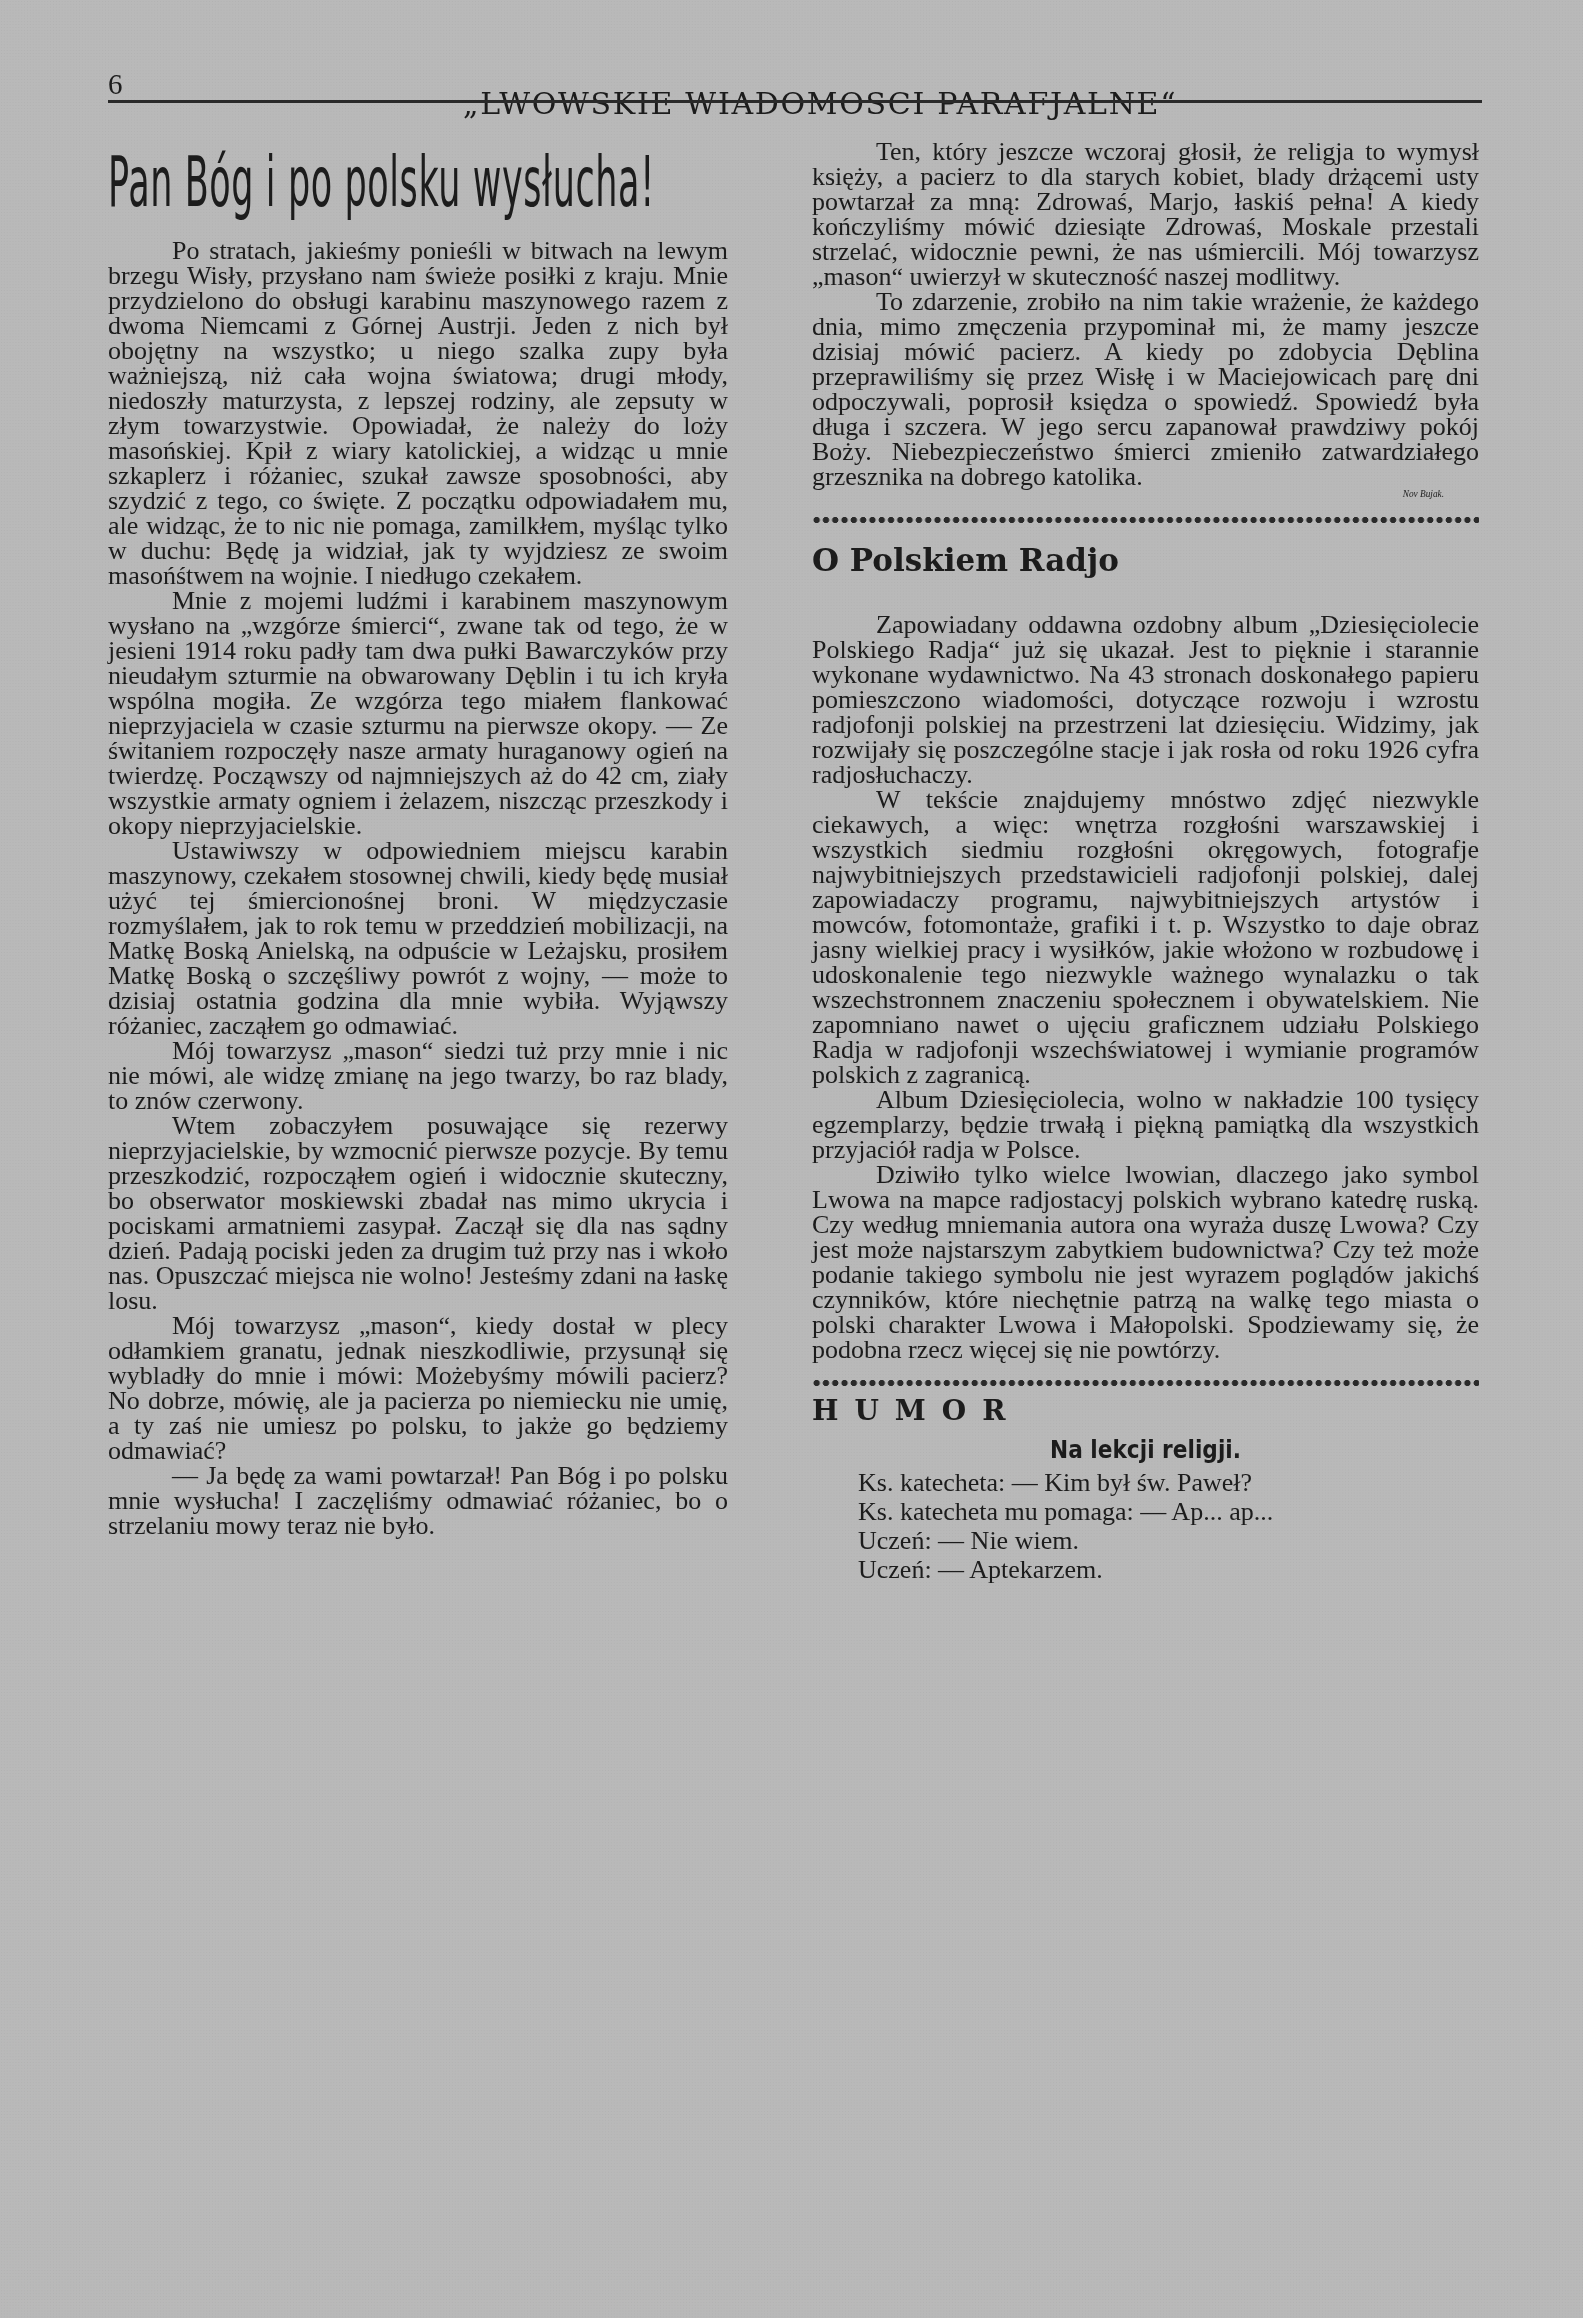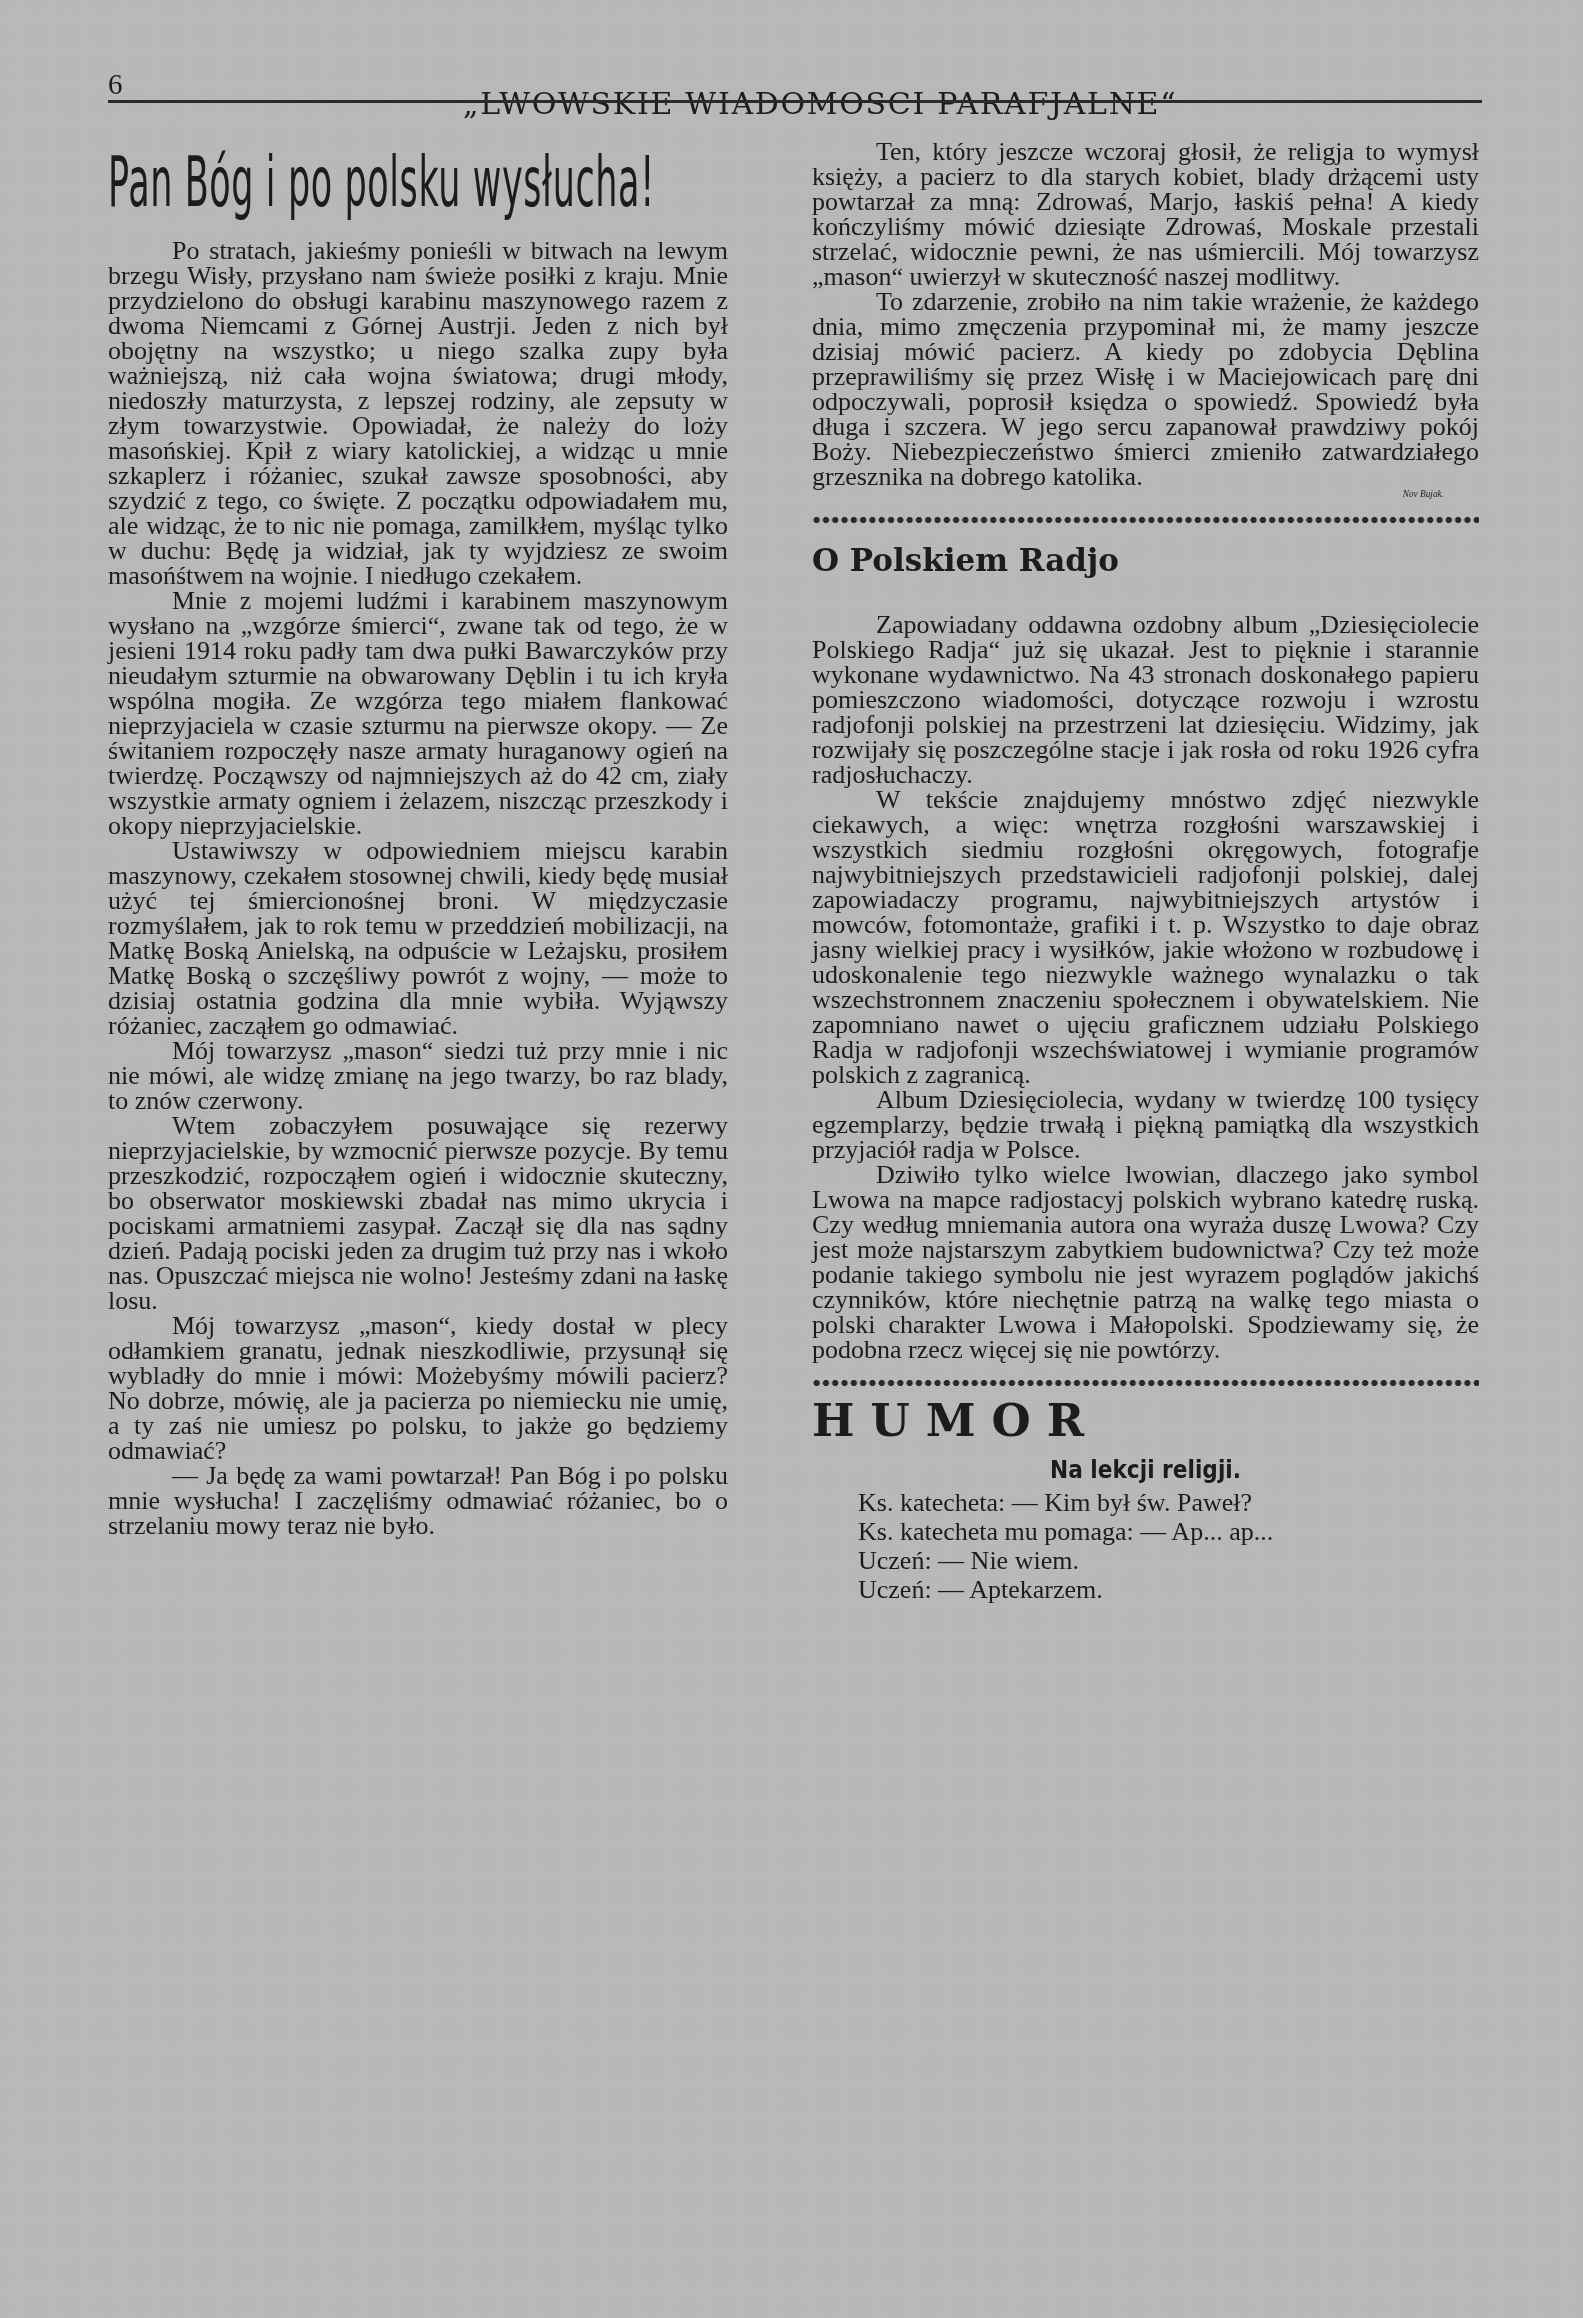--- a/index.html
+++ b/index.html
@@ -39,21 +39,21 @@
   .ornament {
     height: 10.4px; margin: 16px 0 5.8px 0; width: 667px;
     background-image: radial-gradient(circle at 50% 50%, #2a2a2a 2.9px, transparent 3.5px);
     background-size: 9.3px 10.4px; background-repeat: repeat-x;
   }
   .section-title {
     font-family: "DejaVu Serif", serif; font-weight: bold; font-size: 31px;
     margin: 0 0 23px 0; line-height: 58px;
   }
   .humor-title {
-    font-family: "DejaVu Serif", serif; font-weight: bold; font-size: 45px; letter-spacing: 16px;
+    font-family: "DejaVu Serif", serif; font-weight: bold; font-size: 28px; letter-spacing: 16px;
     margin: 5.8px 0 7px 0;
   }
   .humor-sub { text-align: center; font-weight: bold; font-size: 25.5px; margin-bottom: 3.5px; font-family: "DejaVu Sans", sans-serif; transform: scaleX(0.85); }
   .dialog-line { font-size: 26px; line-height: 29px; margin-left: 46px; }
 </style>
 </head>
 <body>
 
 <div class="page-header">
   <span class="page-number">6</span>
@@ -76,21 +76,21 @@
   <p class="body">Ten, który jeszcze wczoraj głosił, że religja to wymysł księży, a pacierz to dla starych kobiet, blady drżącemi usty powtarzał za mną: Zdrowaś, Marjo, łaskiś pełna! A kiedy kończyliśmy mówić dziesiąte Zdrowaś, Moskale przestali strzelać, widocznie pewni, że nas uśmiercili. Mój towarzysz „mason“ uwierzył w skuteczność naszej modlitwy.</p>
   <p class="body">To zdarzenie, zrobiło na nim takie wrażenie, że każdego dnia, mimo zmęczenia przypominał mi, że mamy jeszcze dzisiaj mówić pacierz. A kiedy po zdobycia Dęblina przeprawiliśmy się przez Wisłę i w Maciejowicach parę dni odpoczywali, poprosił księdza o spowiedź. Spowiedź była długa i szczera. W jego sercu zapanował prawdziwy pokój Boży. Niebezpieczeństwo śmierci zmieniło zatwardziałego grzesznika na dobrego katolika.</p>
   <div style="overflow:hidden;">
     <span class="signature">Nov Bujak.</span>
   </div>
 
   <div class="ornament"></div>
   <h2 class="section-title">O Polskiem Radjo</h2>
   <p class="body">Zapowiadany oddawna ozdobny album „Dziesięciolecie Polskiego Radja“ już się ukazał. Jest to pięknie i starannie wykonane wydawnictwo. Na 43 stronach doskonałego papieru pomieszczono wiadomości, dotyczące rozwoju i wzrostu radjofonji polskiej na przestrzeni lat dziesięciu. Widzimy, jak rozwijały się poszczególne stacje i jak rosła od roku 1926 cyfra radjosłuchaczy.</p>
   <p class="body">W tekście znajdujemy mnóstwo zdjęć niezwykle ciekawych, a więc: wnętrza rozgłośni warszawskiej i wszystkich siedmiu rozgłośni okręgowych, fotografje najwybitniejszych przedstawicieli radjofonji polskiej, dalej zapowiadaczy programu, najwybitniejszych artystów i mowców, fotomontaże, grafiki i t. p. Wszystko to daje obraz jasny wielkiej pracy i wysiłków, jakie włożono w rozbudowę i udoskonalenie tego niezwykle ważnego wynalazku o tak wszechstronnem znaczeniu społecznem i obywatelskiem. Nie zapomniano nawet o ujęciu graficznem udziału Polskiego Radja w radjofonji wszechświatowej i wymianie programów polskich z zagranicą.</p>
-  <p class="body">Album Dziesięciolecia, wydany w twierdzę 100 tysięcy egzemplarzy, będzie trwałą i piękną pamiątką dla wszystkich przyjaciół radja w Polsce.</p>
+  <p class="body">Album Dziesięciolecia, wolno w nakładzie 100 tysięcy egzemplarzy, będzie trwałą i piękną pamiątką dla wszystkich przyjaciół radja w Polsce.</p>
   <p class="body">Dziwiło tylko wielce lwowian, dlaczego jako symbol Lwowa na mapce radjostacyj polskich wybrano katedrę ruską. Czy według mniemania autora ona wyraża duszę Lwowa? Czy jest może najstarszym zabytkiem budownictwa? Czy też może podanie takiego symbolu nie jest wyrazem poglądów jakichś czynników, które niechętnie patrzą na walkę tego miasta o polski charakter Lwowa i Małopolski. Spodziewamy się, że podobna rzecz więcej się nie powtórzy.</p>
 
   <div class="ornament"></div>
   <div class="humor-title">HUMOR</div>
   <div class="humor-sub">Na lekcji religji.</div>
   <div class="dialog-line">Ks. katecheta: — Kim był św. Paweł?</div>
   <div class="dialog-line">Ks. katecheta mu pomaga: — Ap... ap...</div>
   <div class="dialog-line">Uczeń: — Nie wiem.</div>
   <div class="dialog-line">Uczeń: — Aptekarzem.</div>
 </div>

